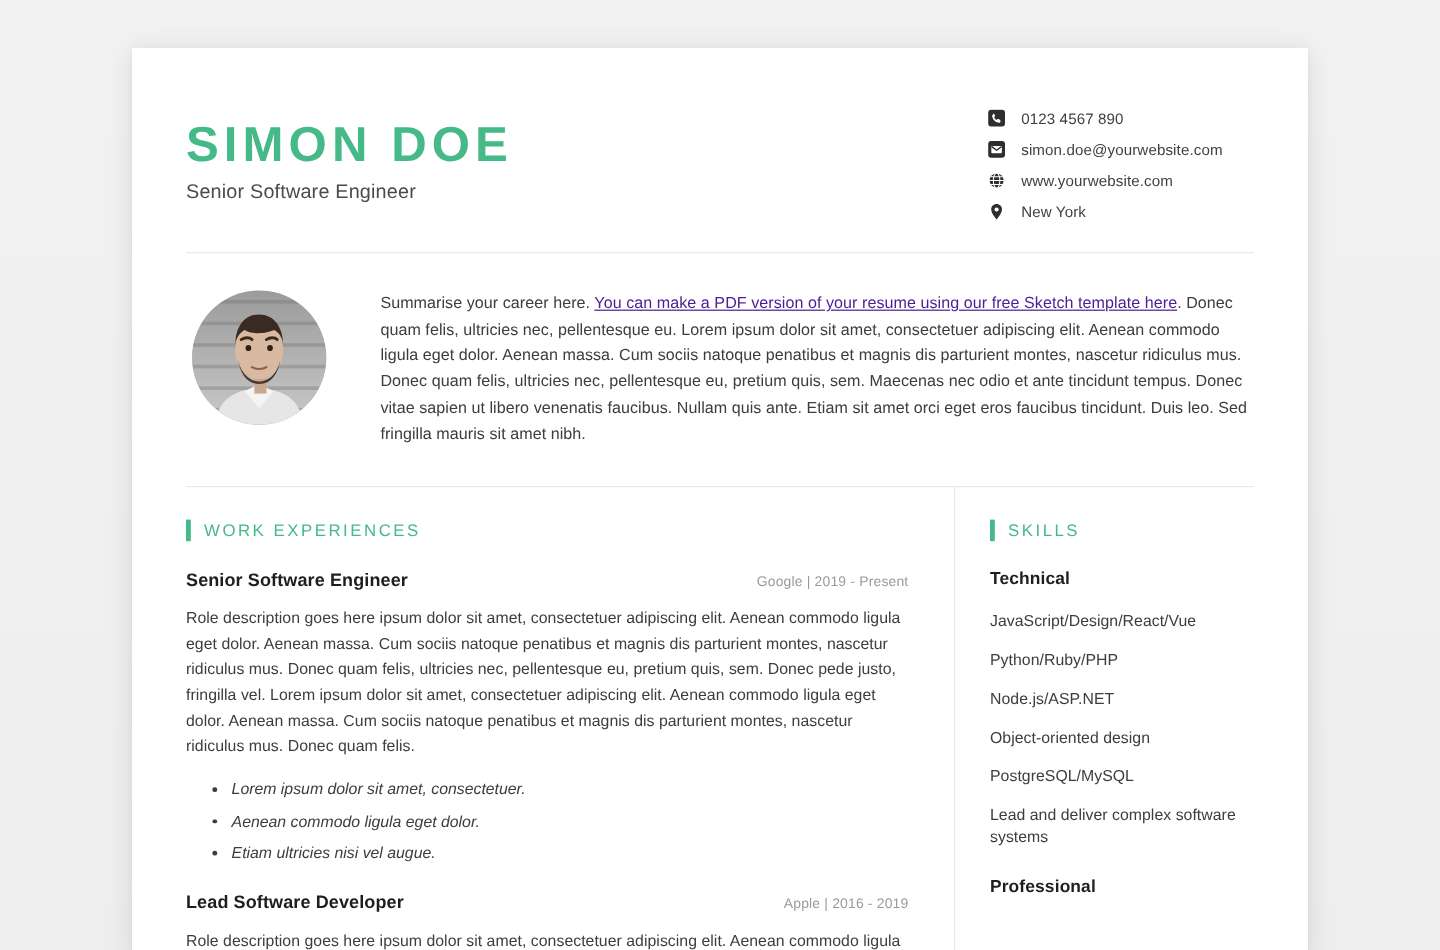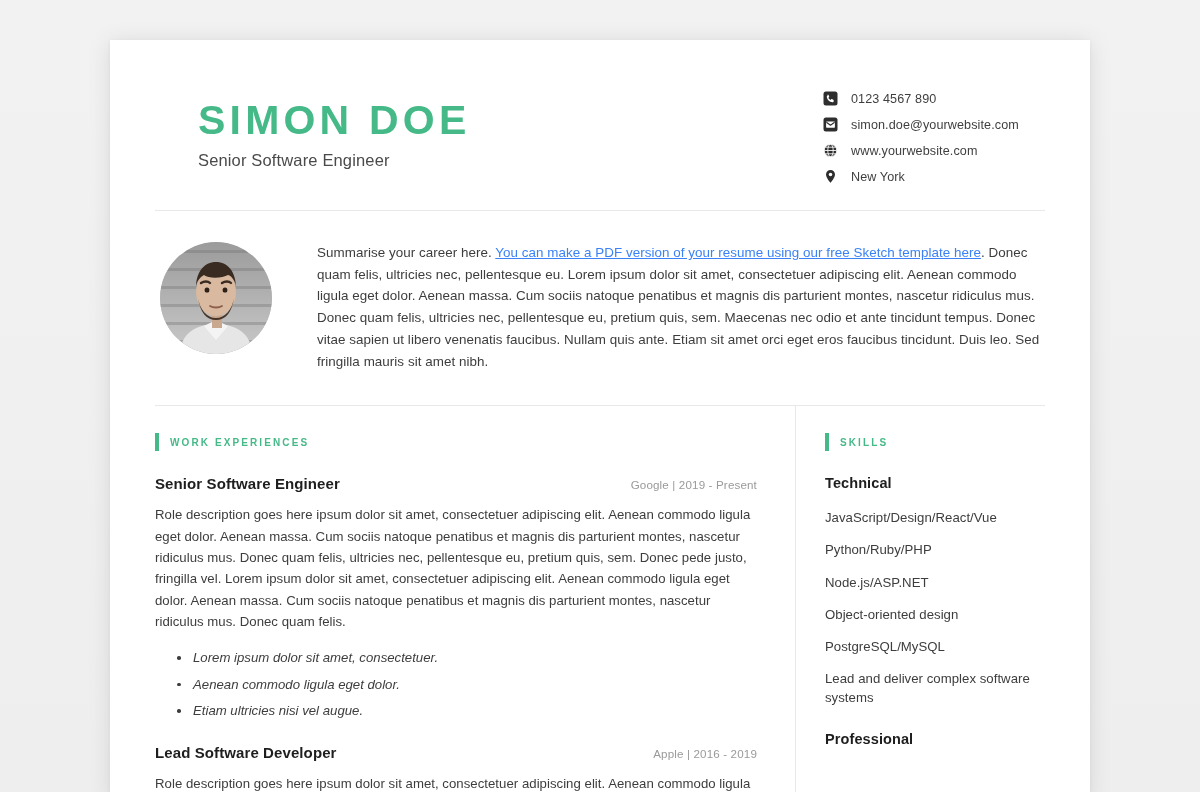--- a/index.html
+++ b/index.html
@@ -40,21 +40,21 @@
   }
 
   
   .header {
     display: flex;
     justify-content: space-between;
     align-items: flex-start;
     padding-bottom: 26px;
   }
 
-  .identity { padding-top: 14px; margin-left: 43px; }
+  .identity { padding-top: 14px; }
 
   .full-name {
     color: #45b987;
     font-size: 41px;
     font-weight: bold;
     letter-spacing: 4.2px;
     line-height: 1.05;
     text-transform: uppercase;
   }
 
@@ -124,21 +124,21 @@
   .summary-text {
     color: #3d3d3d;
     font-size: 13.4px;
     line-height: 1.62;
     letter-spacing: 0.05px;
     text-align: left;
   }
 
   .summary-link {
     text-decoration: underline;
-    color: #3b82f6;
+    color: #4c1d95;
   }
 
   
   .columns {
     display: flex;
     align-items: stretch;
   }
 
   .col-main {
     width: 640px;
@@ -168,22 +168,22 @@
   .section-bar {
     width: 4px;
     height: 18px;
     background: #45b987;
     margin-right: 11px;
     flex-shrink: 0;
   }
 
   .section-title {
     color: #45b987;
-    font-size: 10px;
-    font-weight: bold;
+    font-size: 14px;
+    font-weight: normal;
     letter-spacing: 2.1px;
     text-transform: uppercase;
   }
 
   
   .job-entry { margin-bottom: 22px; }
 
   .job-header {
     display: flex;
     justify-content: space-between;

